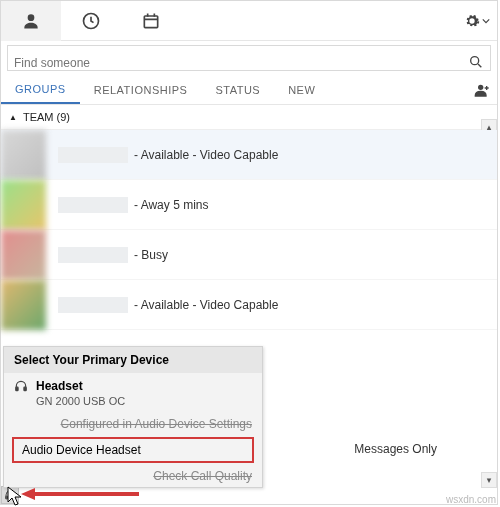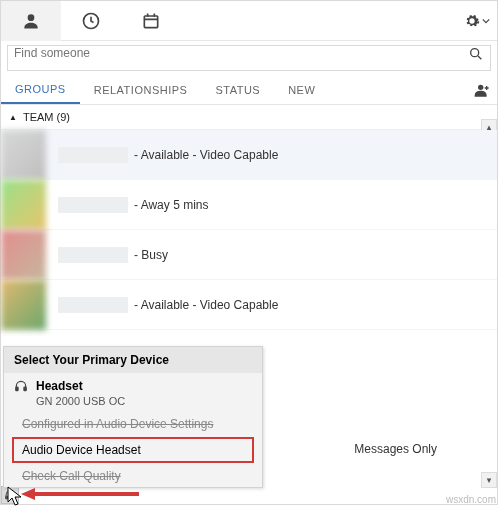--- a/index.html
+++ b/index.html
@@ -6,21 +6,21 @@
   body { width: 500px; height: 507px; background: #fff; position: relative; overflow: hidden; }
   .app { border: 1px solid #d9d9d9; width: 498px; height: 505px; position: relative; background: #fff; }
 
   .topbar { height: 40px; display: flex; align-items: center; border-bottom: 1px solid #e6e6e6; }
   .topbar .tab { width: 60px; height: 40px; display: flex; align-items: center; justify-content: center; cursor: pointer; }
   .topbar .tab.active { background: #f2f2f2; }
   .topbar .spacer { flex: 1; }
   .gear-wrap { width: 40px; display:flex; align-items:center; justify-content:center; cursor:pointer; }
 
   .search-row { padding: 4px 6px; }
-  .search-box { display:flex; align-items:flex-start; border:1px solid #d9d9d9; height:26px; padding:0 6px; }
+  .search-box { display:flex; align-items:flex-end; border:1px solid #d9d9d9; height:26px; padding:0 6px; }
   .search-box input { flex:1; border:none; outline:none; font-size:12px; color:#666; background:transparent; }
 
   .navtabs { height: 30px; display:flex; align-items:center; border-bottom:1px solid #e6e6e6; font-size:11px; color:#666;justify-content:flex-end; }
   .navtabs .ntab { padding:0 14px; height:100%; display:flex; align-items:center; cursor:pointer; letter-spacing:0.5px; }
   .navtabs .ntab.active { color:#3b73b9; border-bottom:2px solid #3b73b9; }
   .navtabs .nspacer { flex:1; }
   .navtabs .adduser { width:30px; display:flex; align-items:center; justify-content:center; cursor:pointer; }
 
   .section-head { background:#fff; font-size:11px; padding:6px 8px; color:#222; border-bottom:1px solid #eee; display:flex; align-items:center; gap:6px;}
   .section-head .tri { font-size:8px; }
@@ -35,21 +35,21 @@
   .av4 { background: linear-gradient(135deg,#e0b870,#6ca86c); }
   .namebox { margin-left:12px; width:70px; height:16px; background:#eceef0; }
   .status-text { margin-left:6px; color:#333; }
 
   
   .popup { position:absolute; left:2px; bottom:16px; width:260px; background:#f3f3f3; border:1px solid #d2d2d2; box-shadow:1px 1px 3px rgba(0,0,0,0.15); font-size:12px; z-index:5;}
   .popup .ptitle { background:#e6e6e6; padding:6px 10px; font-weight:bold; font-size:12px; }
   .popup .prow { display:flex; align-items:flex-start; gap:8px; padding:6px 10px 2px 10px; cursor:pointer;}
   .popup .psub { padding:0 10px 6px 32px; font-size:11px; color:#555;}
   .popup .pline { padding:4px 10px 4px 18px; font-size:12px; color:#333; cursor:pointer;}
-  .popup .pline.struck { text-decoration: line-through; color:#888;}
+  .popup .pline.struck { text-decoration: line-through; color:#888;text-align:right;}
   .popup .pline.hl { border:2px solid #d23a3a; margin:2px 8px; padding:4px 8px; color:#000;}
   .popup .picon { width:14px; height:14px; flex:0 0 14px; }
 
   .scroll-up, .scroll-dn { position:absolute; right:0; width:16px; height:16px; background:#f1f1f1; border:1px solid #ddd; display:flex; align-items:center; justify-content:center; font-size:9px; color:#555; cursor:pointer;}
   .scroll-up { top:118px; }
   .scroll-dn { bottom:16px; }
 
   .msg-only { position:absolute; right:60px; bottom:48px; font-size:12px; color:#333; }
 
   

